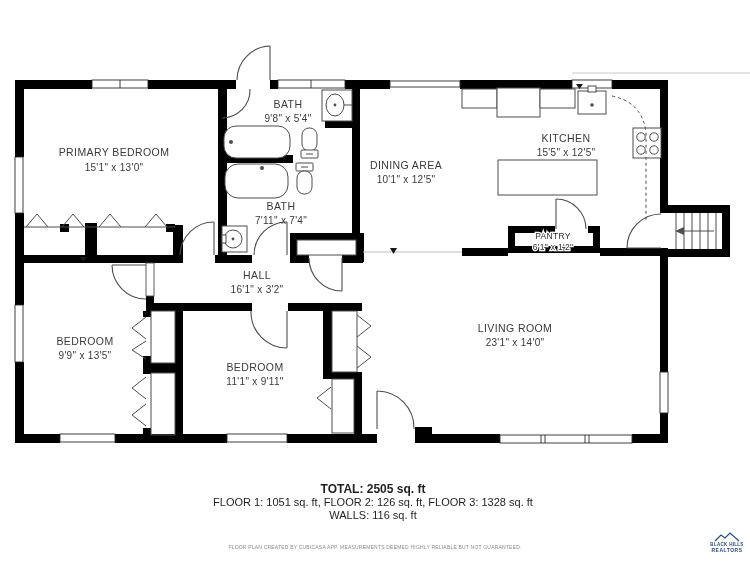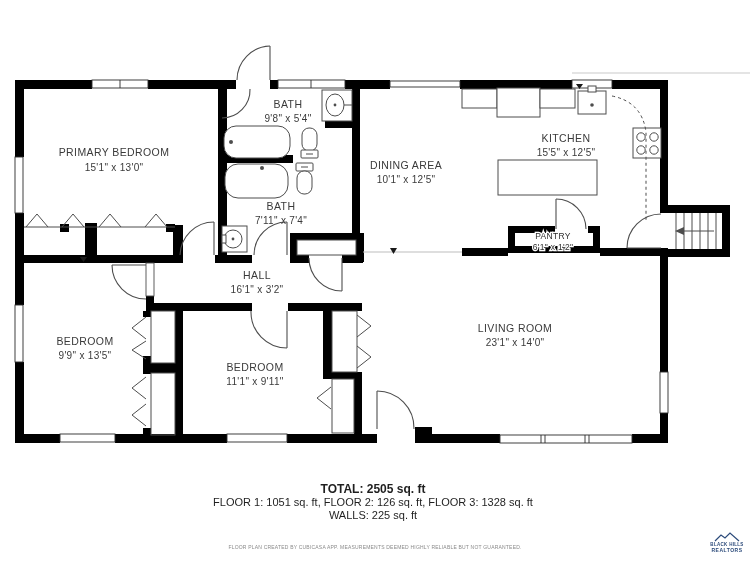--- a/index.html
+++ b/index.html
@@ -301,21 +301,21 @@
     <text class="room-dims" x="255" y="385">11'1" x 9'11"</text>
 
     <text class="room-name" x="515" y="332">LIVING ROOM</text>
     <text class="room-dims" x="515" y="346">23'1" x 14'0"</text>
   </g>
 </svg>
 
   <div class="footer">
     <div class="total">TOTAL: 2505 sq. ft</div>
     <div class="line">FLOOR 1: 1051 sq. ft, FLOOR 2: 126 sq. ft, FLOOR 3: 1328 sq. ft</div>
-    <div class="line">WALLS: 225 sq. ft</div>
+    <div class="line">WALLS: 116 sq. ft</div>
   </div>
 
   <div class="disclaimer">FLOOR PLAN CREATED BY CUBICASA APP. MEASUREMENTS DEEMED HIGHLY RELIABLE BUT NOT GUARANTEED.</div>
 
   <div class="brand-logo">
     <svg width="26" height="10" viewBox="0 0 26 10">
       <polyline points="1,9 7,3 11,6 16,1 25,9" fill="none" stroke="#2b4a7a" stroke-width="1.2"></polyline>
     </svg>
     <div class="brand-name">BLACK HILLS</div>
     <div class="brand-type">REALTORS</div>

